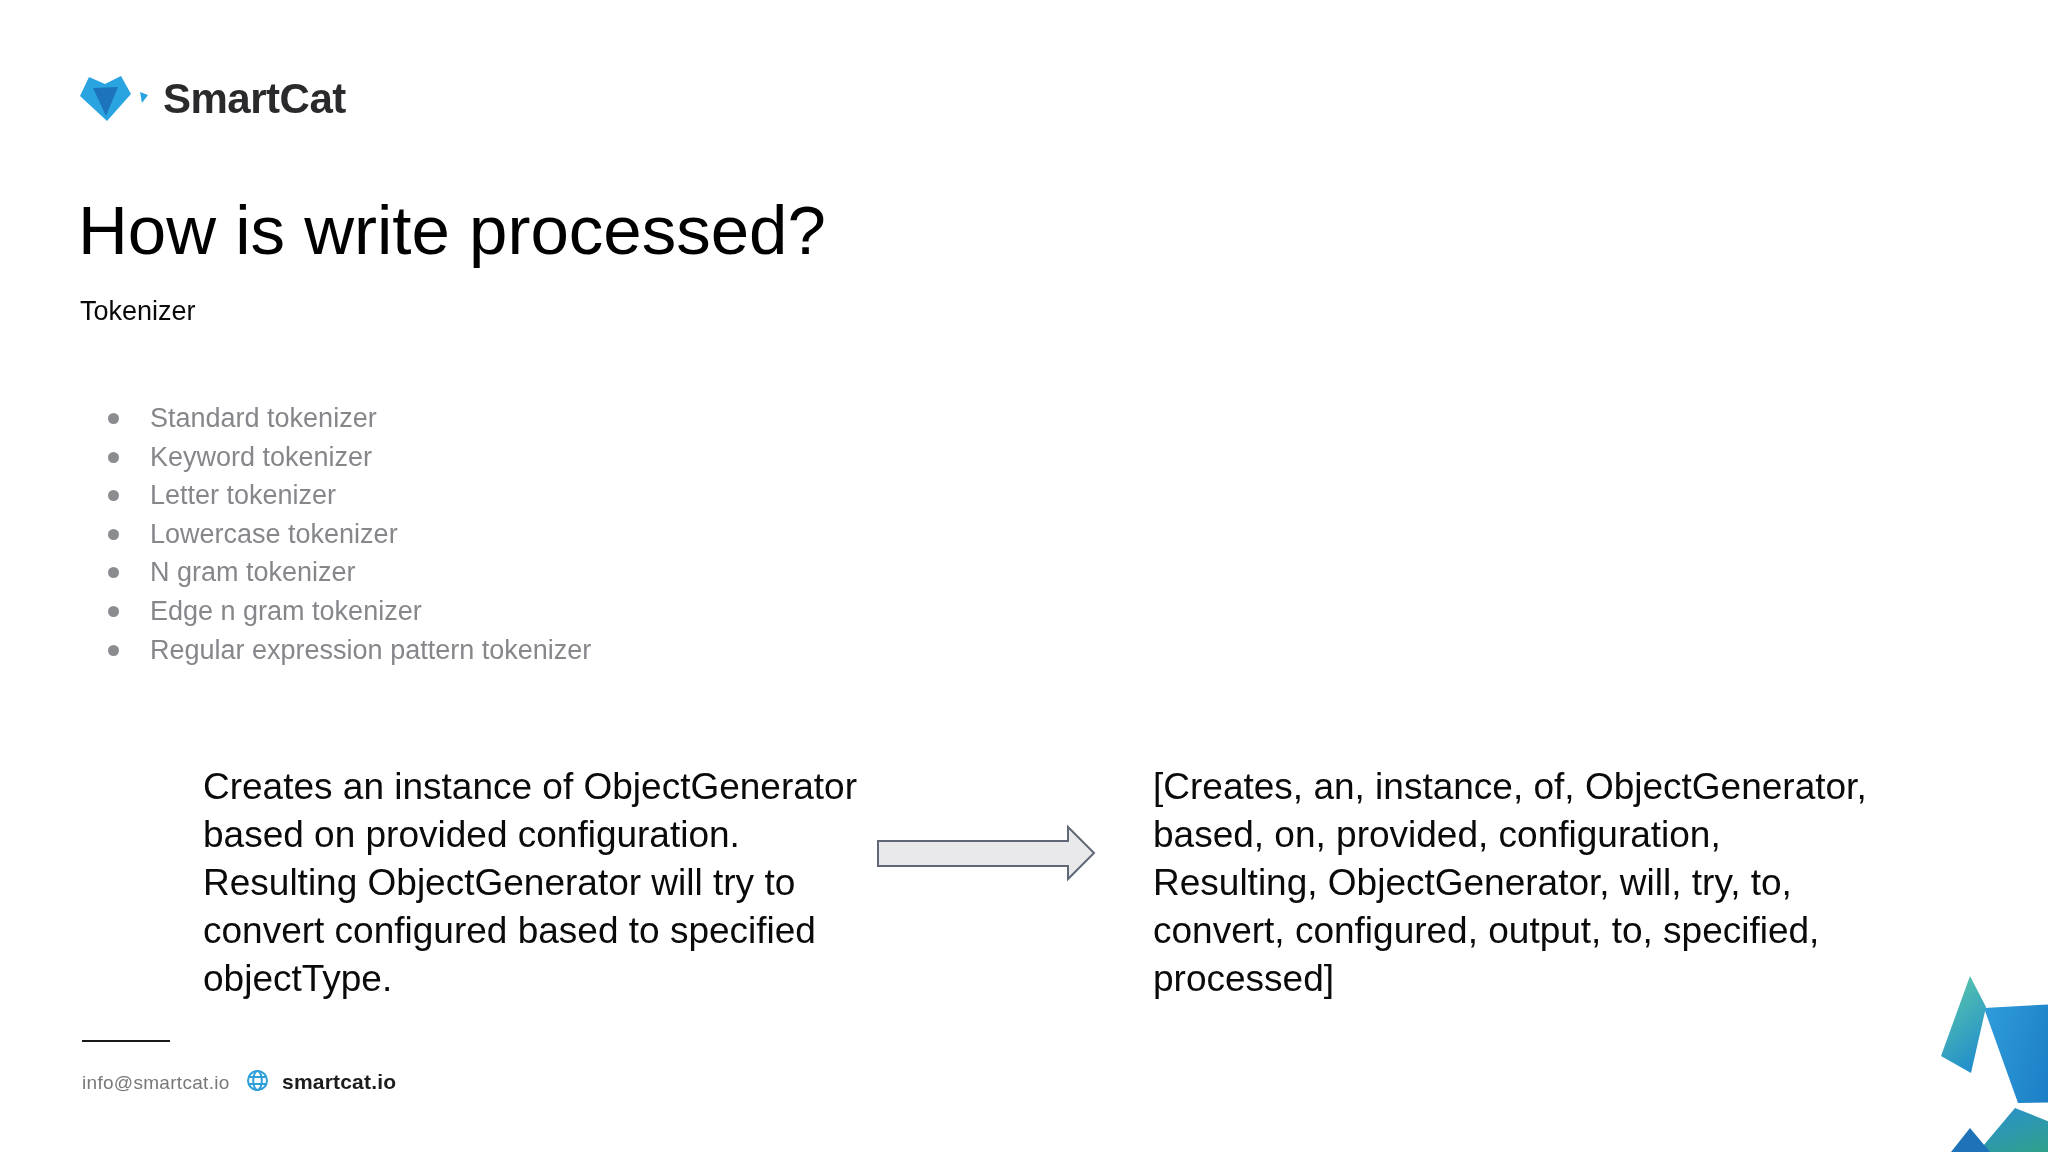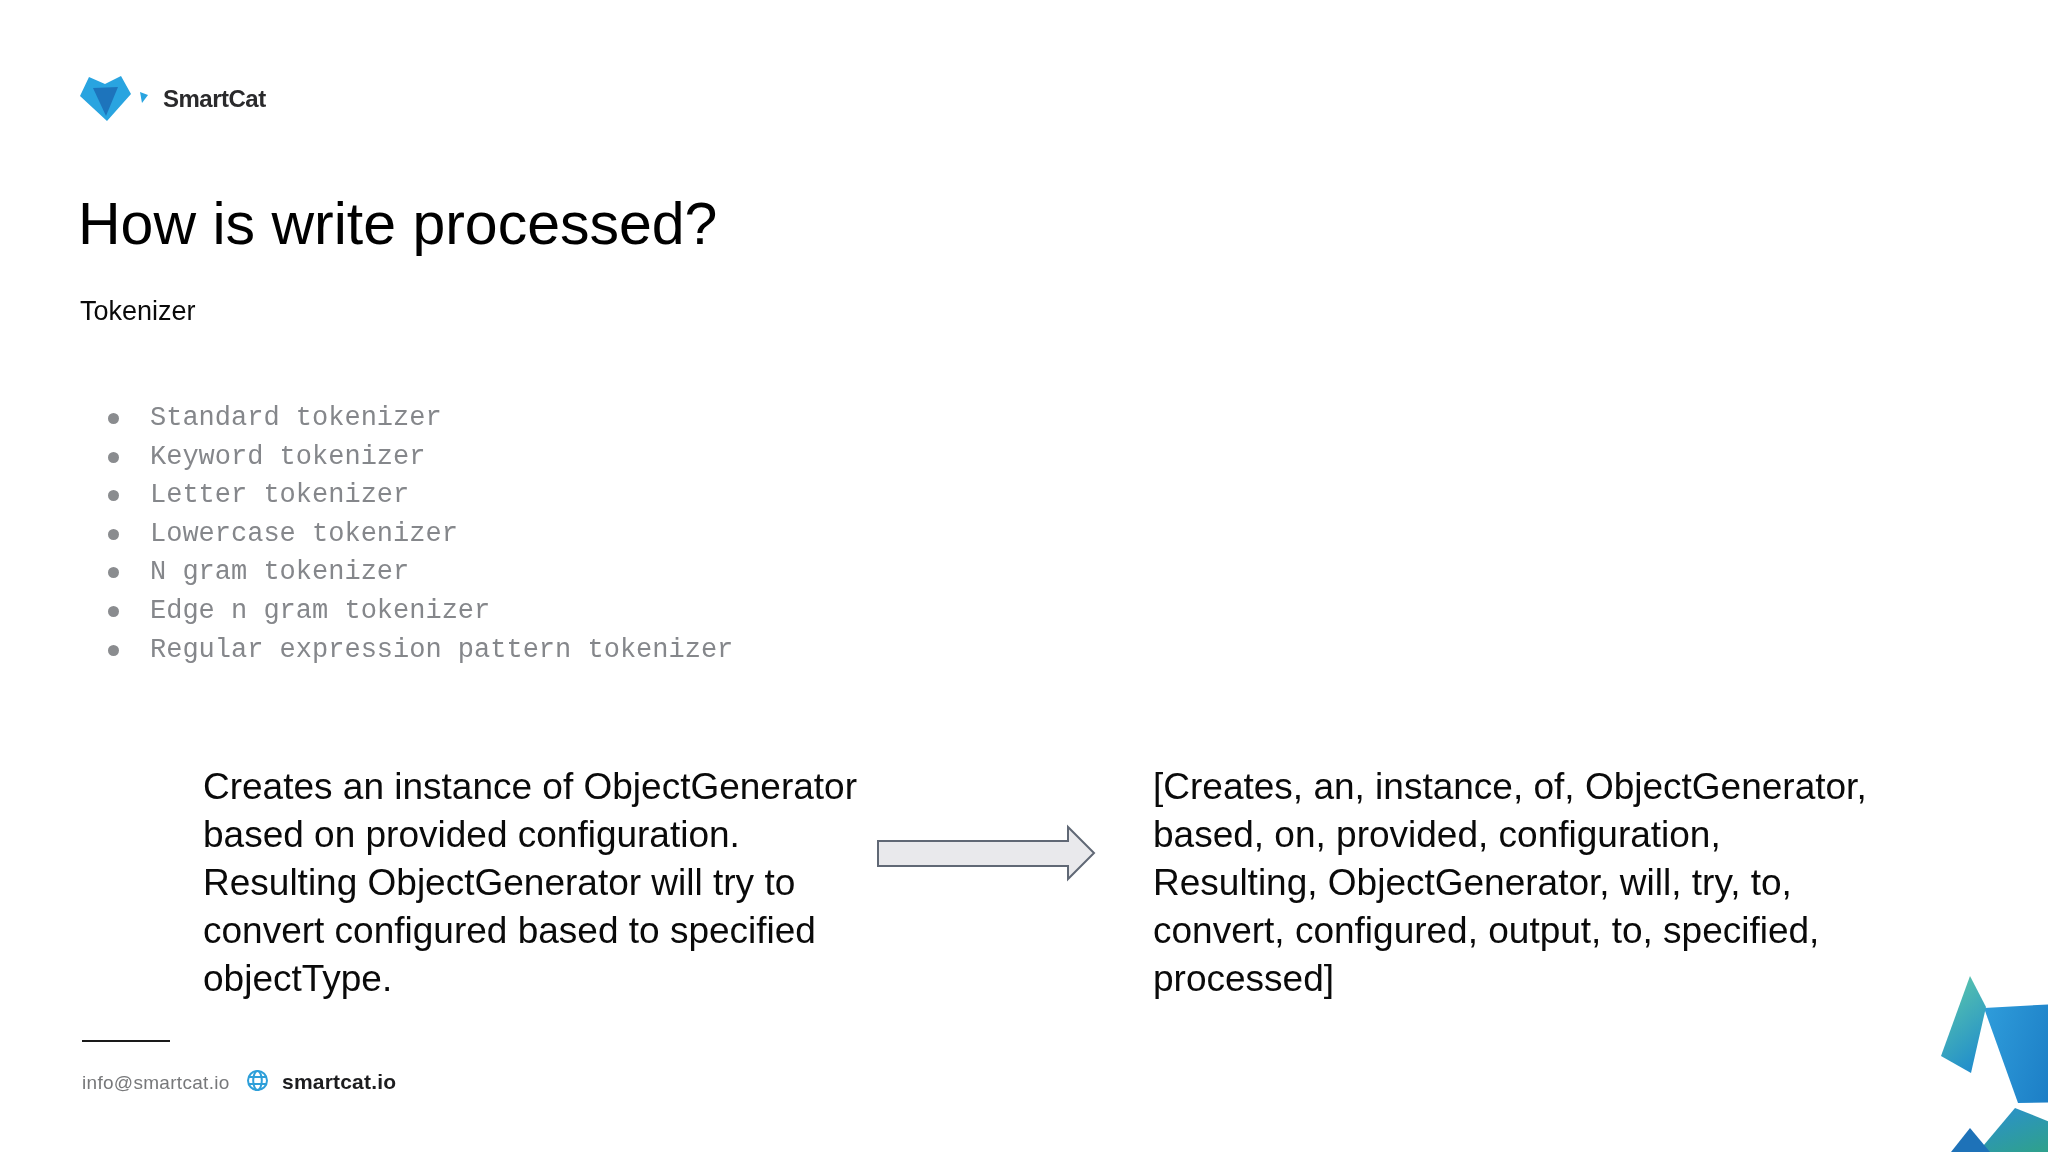--- a/index.html
+++ b/index.html
@@ -12,47 +12,46 @@
     color:#000;
   }
 
   
   .brand {
     position:absolute; left:78px; top:74px;
     display:flex; align-items:center; gap:13px;
     height:50px;
   }
   .brand-text {
-    font-size:24px; font-weight:700; letter-spacing:-0.5px;
+    font-size:42px; font-weight:700; letter-spacing:-0.5px;
     color:#2a2a2c;
   }
 
   
   .title {
     position:absolute; left:78px; top:191px;
-    font-size:59px; line-height:1.15; font-weight:400; color:#000;
+    font-size:69px; line-height:1.15; font-weight:400; color:#000;
     white-space:nowrap;
   }
   .subtitle {
     position:absolute; left:80px; top:291px;
     font-size:27px; line-height:40px; color:#0a0a0a;
   }
 
   
   .bullets {
     position:absolute; left:108px; top:399px;
     list-style:none;
   }
   .bullets li {
     position:relative;
     padding-left:42px;
     font-size:27px; line-height:38.6px;
     color:#85878b;
     white-space:nowrap;
-    font-family:Liberation Mono, monospace;
   }
   .bullets li::before {
     content:"";
     position:absolute; left:0; top:14px;
     width:11px; height:11px; border-radius:50%;
     background:#8a8c8f;
   }
 
   
   .text-block {

